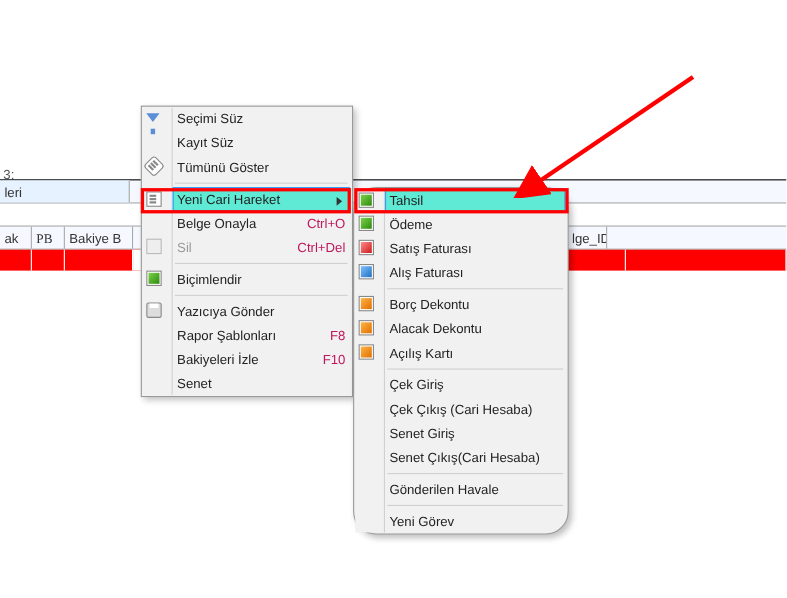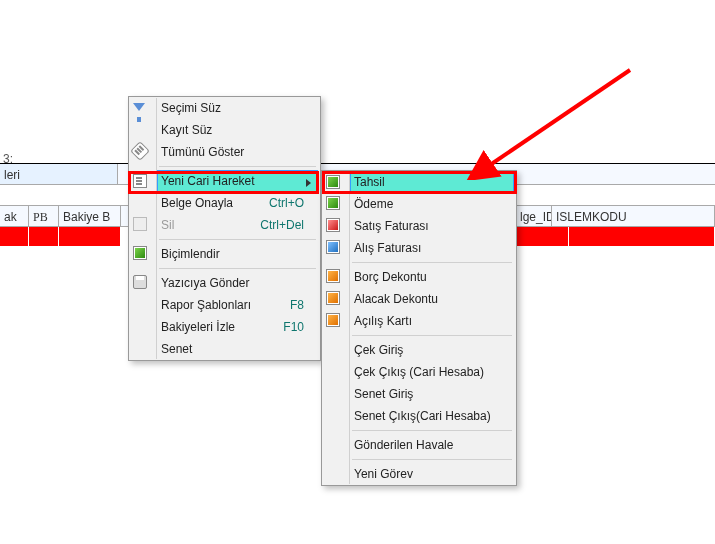--- a/index.html
+++ b/index.html
@@ -60,39 +60,39 @@
   .menu {
     position: absolute;
     background: #f1f1f1;
     border: 1px solid #999;
     box-shadow: 3px 3px 6px rgba(0,0,0,0.25);
   }
   .menu.primary {
     left: 128px; top: 96px; width: 193px;
   }
   .menu.sub {
-    left: 321px; top: 170px; width: 196px;
+    left: 321px; top: 170px; width: 196px; border-radius: 21px;
   }
   .menu-strip {
     position: absolute;
     left: 1px; top: 1px; bottom: 1px; width: 27px;
     background: #f1f1f1;
     border-right: 1px solid #d0d0d0;
   }
   .menu-items { margin-left: 28px; }
   .menu-item {
     height: 22px;
     display: flex;
     align-items: center;
-    padding: 0 16px 0 4px;
+    padding: 0 6px 0 4px;
     color: #222;
     position: relative;
   }
   .menu-item .label { flex: 1; white-space: nowrap; }
-  .menu-item .shortcut { color: #0f766e; margin-left: 10px; }
+  .menu-item .shortcut { color: #be185d; margin-left: 10px; }
   .menu-item.disabled { color: #9a9a9a; }
   .menu-item.arrow::after {
     content: "";
     width: 0; height: 0;
     border-top: 4px solid transparent;
     border-bottom: 4px solid transparent;
     border-left: 5px solid #333;
     position: absolute; right: 6px; top: 8px;
   }
   .menu-item.highlight {
@@ -161,21 +161,20 @@
 <div class="bg-row1">
   <div class="cell" style="width:118px; background:#e6f2ff;">leri</div>
 </div>
 
 <div class="bg-row2">
   <div class="cell" style="width:29px;">ak</div>
   <div class="cell" style="width:30px;font-family:Liberation Serif, serif;">PB</div>
   <div class="cell" style="width:62px;">Bakiye B</div>
   <div class="cell" style="flex:0 0 395px; border-right:none;"></div>
   <div class="cell" style="width:36px;">lge_ID</div>
-  <div class="cell" style="flex:1;">ISLEMKODU</div>
 </div>
 
 <div class="bg-row3">
   <div class="cell" style="width:29px;"></div>
   <div class="cell" style="width:30px;"></div>
   <div class="cell" style="width:62px;"></div>
   <div class="cell" style="flex:0 0 395px; border-right:none; background:#fff;"></div>
   <div class="cell" style="width:53px;"></div>
   <div class="cell" style="flex:1;"></div>
 </div>

